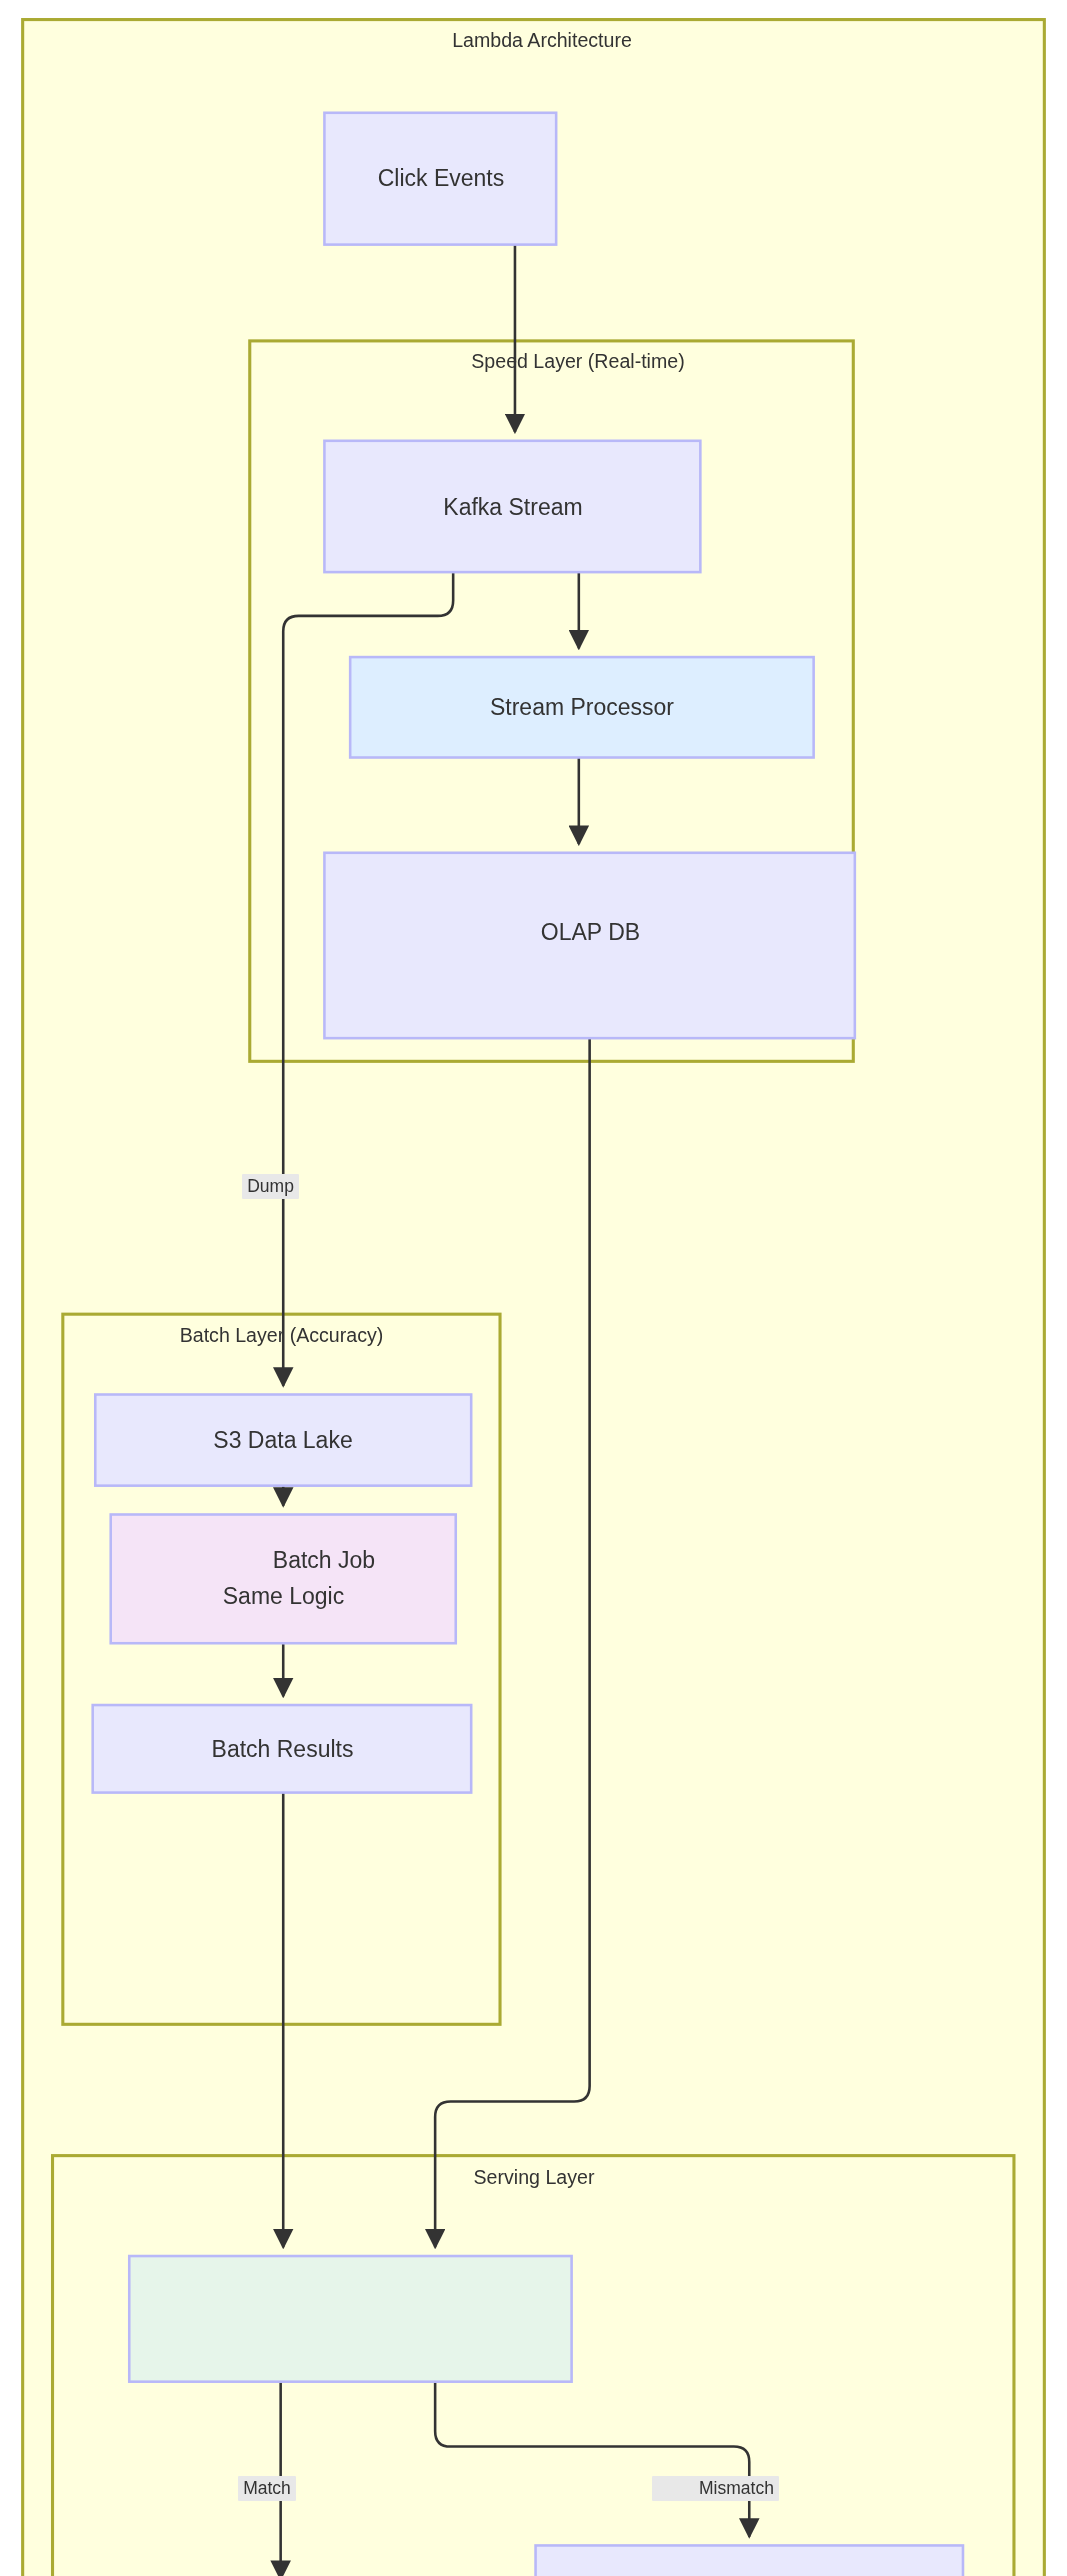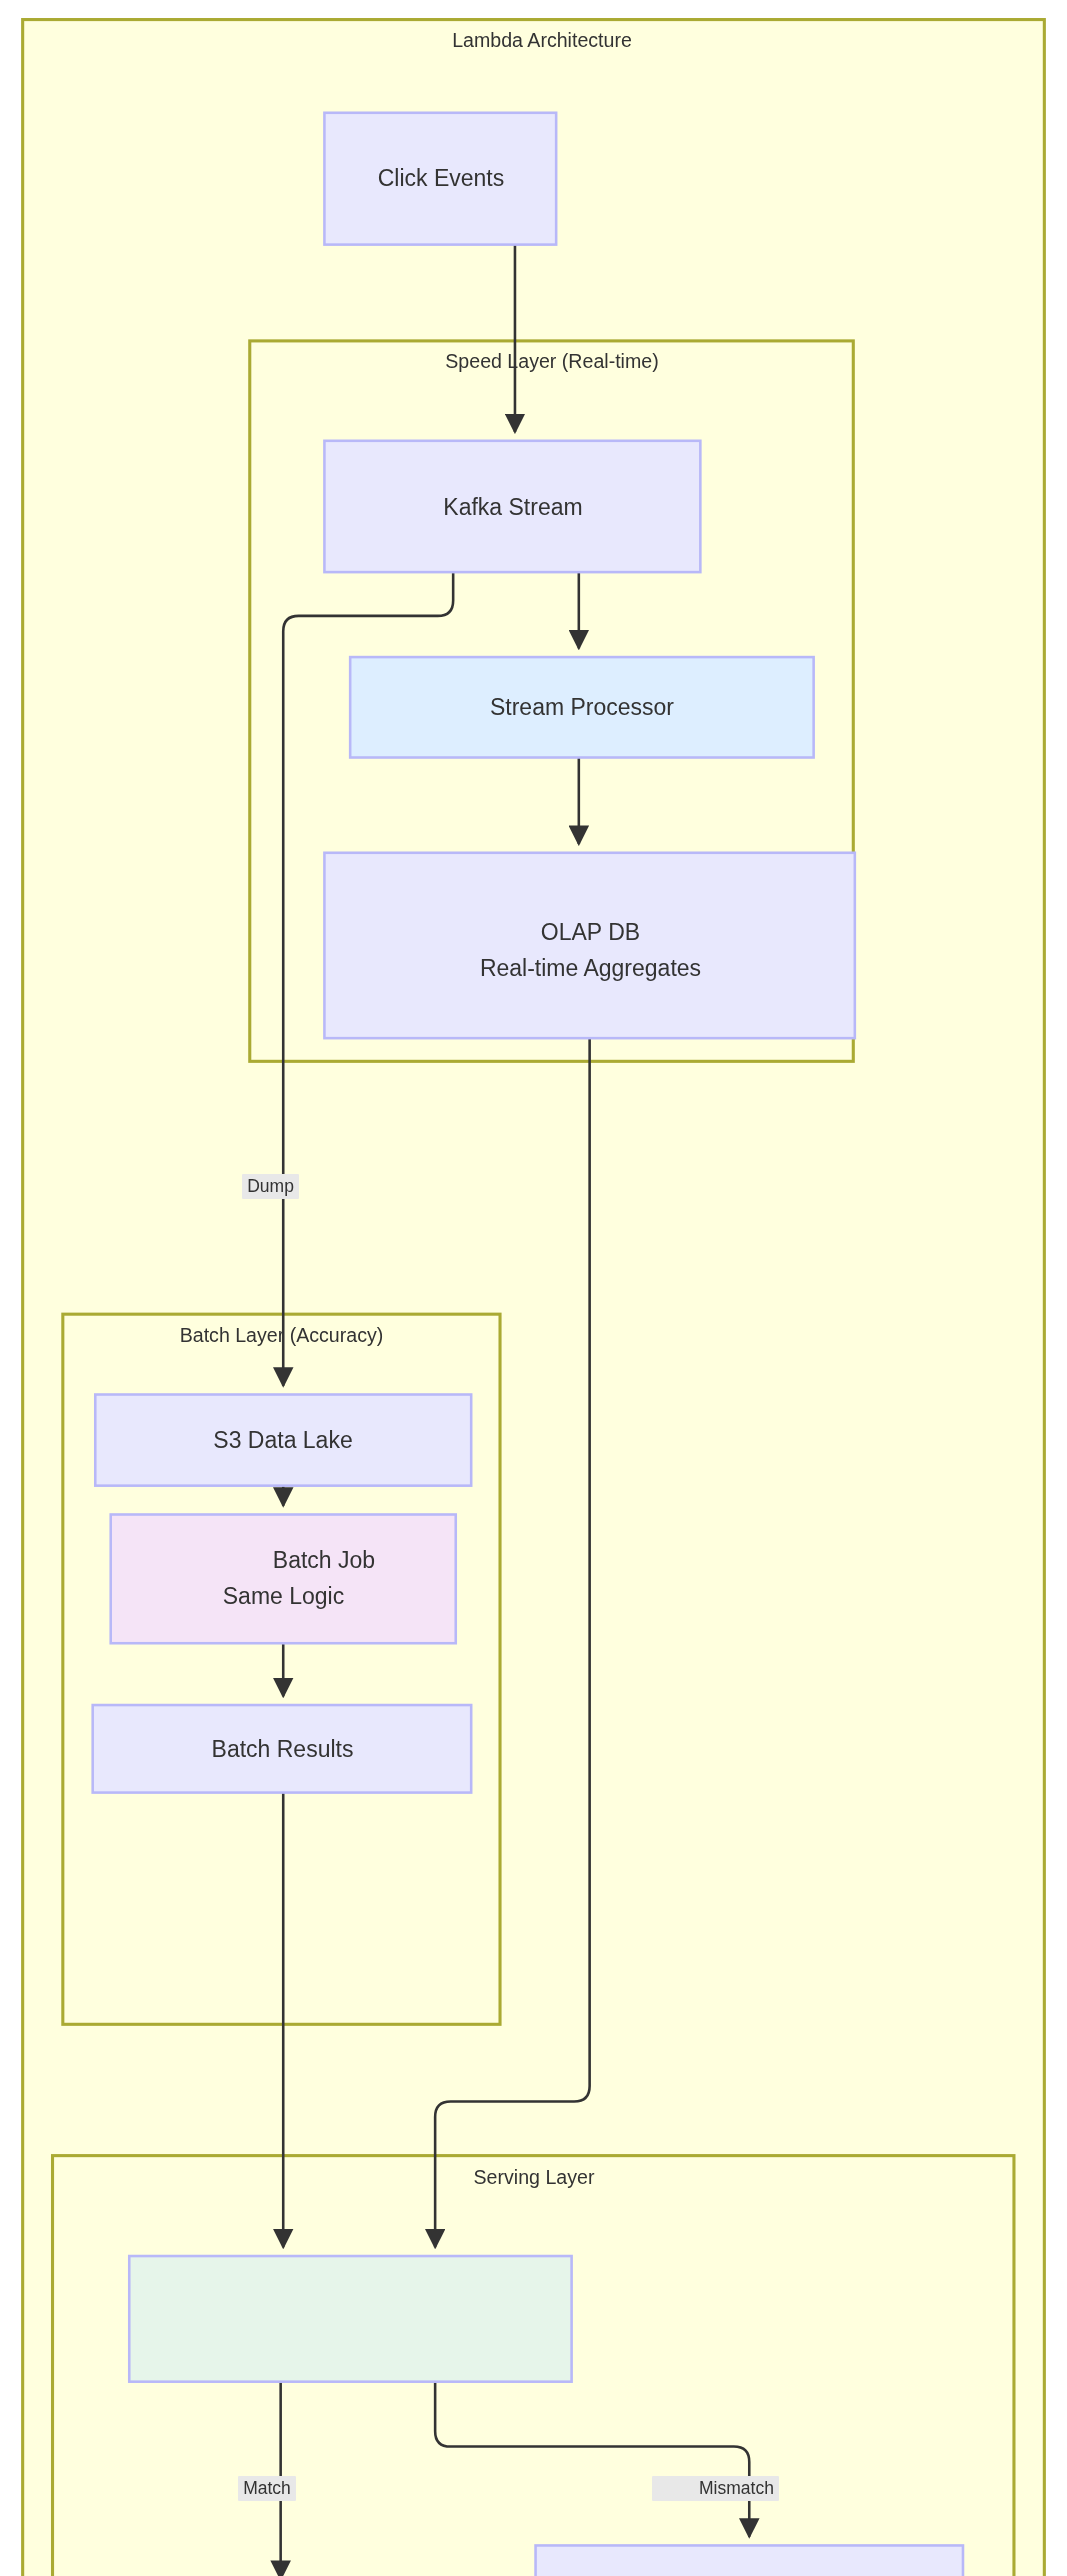--- a/index.html
+++ b/index.html
@@ -61,32 +61,31 @@
     <rect x="185" y="2707" width="730" height="177" fill="#e8e8fd" stroke="#b8b8f8" stroke-width="5"></rect>
     <rect x="215" y="2940" width="670" height="250" fill="#f5e4f7" stroke="#b8b8f8" stroke-width="5"></rect>
     <rect x="180" y="3310" width="735" height="170" fill="#e8e8fd" stroke="#b8b8f8" stroke-width="5"></rect>
     <rect x="251" y="4380" width="859" height="244" fill="#e6f5ea" stroke="#b8b8f8" stroke-width="5"></rect>
     <rect x="150" y="5024" width="790" height="190" fill="#e8e8fd" stroke="#b8b8f8" stroke-width="5"></rect>
     <rect x="1040" y="4942" width="830" height="193" fill="#e8e8fd" stroke="#b8b8f8" stroke-width="5"></rect>
     <rect x="1060" y="5430" width="870" height="260" fill="#e8e8fd" stroke="#b8b8f8" stroke-width="5"></rect>
   </svg>
 
   <div class="lbl cluster-title" style="left:23px;  top:29px;  width:1022px;padding-left:8px;">Lambda Architecture</div>
-  <div class="lbl cluster-title" style="left:250px; top:350px; width:604px;">Speed Layer (Real-time)</div>
+  <div class="lbl cluster-title" style="left:250px; top:350px; width:604px;padding-left:26px;">Speed Layer (Real-time)</div>
   <div class="lbl cluster-title" style="left:63px; top:1324px;width:437px;">Batch Layer (Accuracy)</div>
   <div class="lbl cluster-title" style="left:53px; top:2166px;width:962px;">Serving Layer</div>
 
   <div class="lbl node-label" style="left:325px; top:164px;  width:232px;">Click Events</div>
 
   <div class="lbl node-label" style="left:325px; top:493px;  width:376px;">Kafka Stream</div>
 
   <div class="lbl node-label" style="left:350px; top:693px; width:464px;">Stream Processor</div>
 
   <div class="lbl node-label" style="left:325px; top:918px; width:531px;">OLAP DB</div>
-  <div class="lbl node-label" style="left:325px; top:954px; width:531px;">Real-time Aggregates</div>
 
   <div class="lbl node-label" style="left:95px; top:1426px; width:376px;">S3 Data Lake</div>
 
   <div class="lbl node-label" style="left:128px; top:1546px; width:392px;">Batch Job</div>
   <div class="lbl node-label" style="left:111px; top:1582px; width:345px;">Same Logic</div>
 
   <div class="lbl node-label" style="left:93px; top:1735px; width:379px;">Batch Results</div>
 
 
   <div class="lbl edge-label" style="left:242px;  top:1174px; width:auto;">Dump</div>

